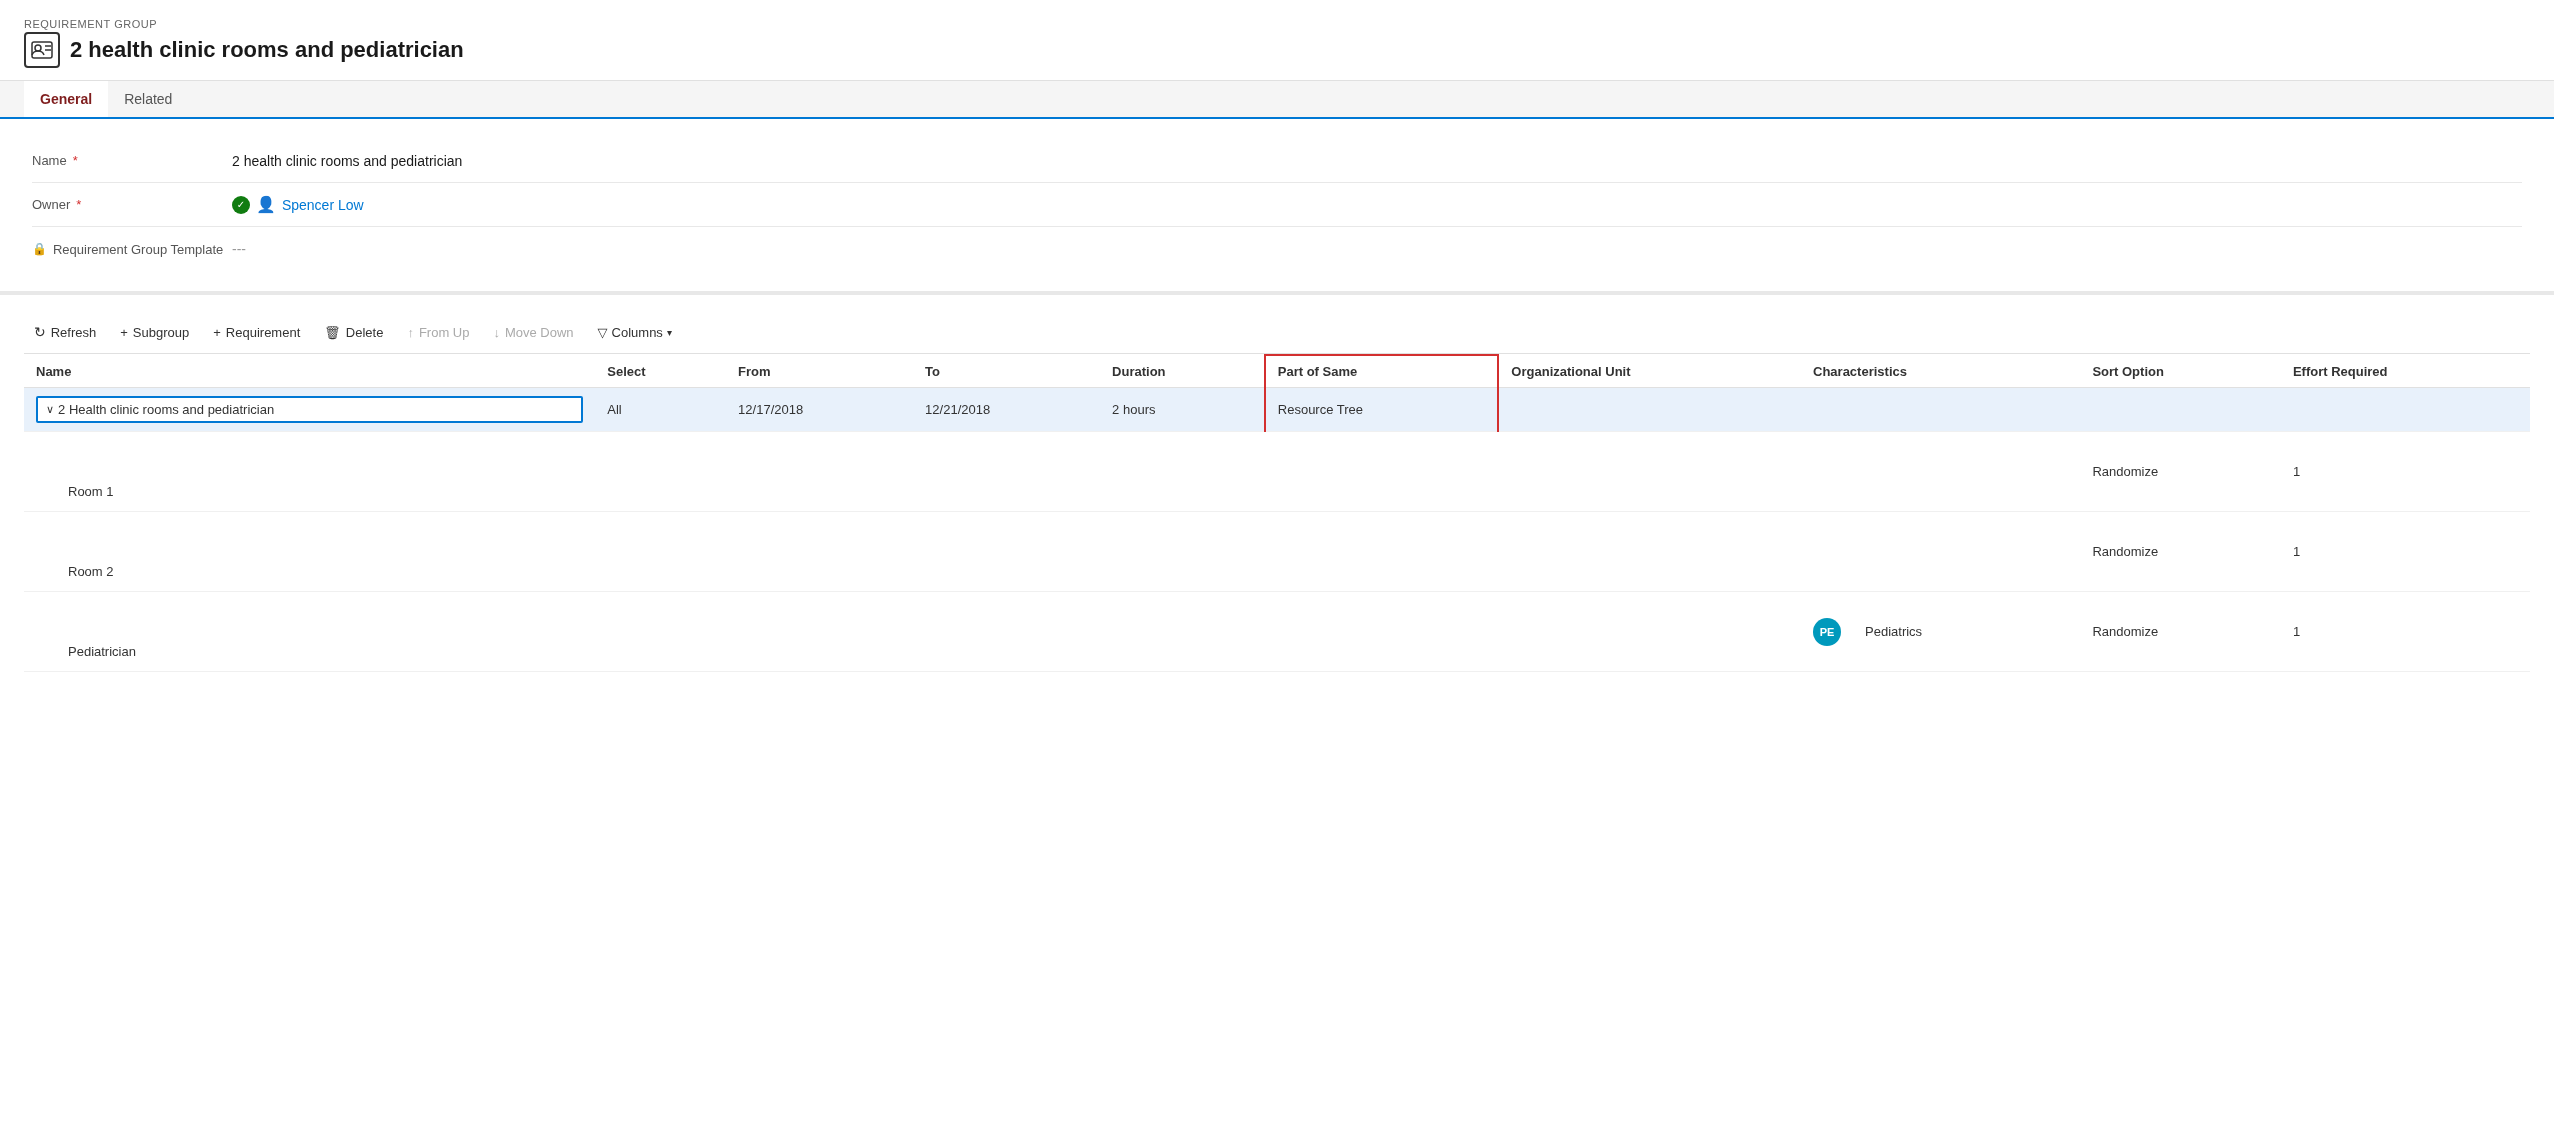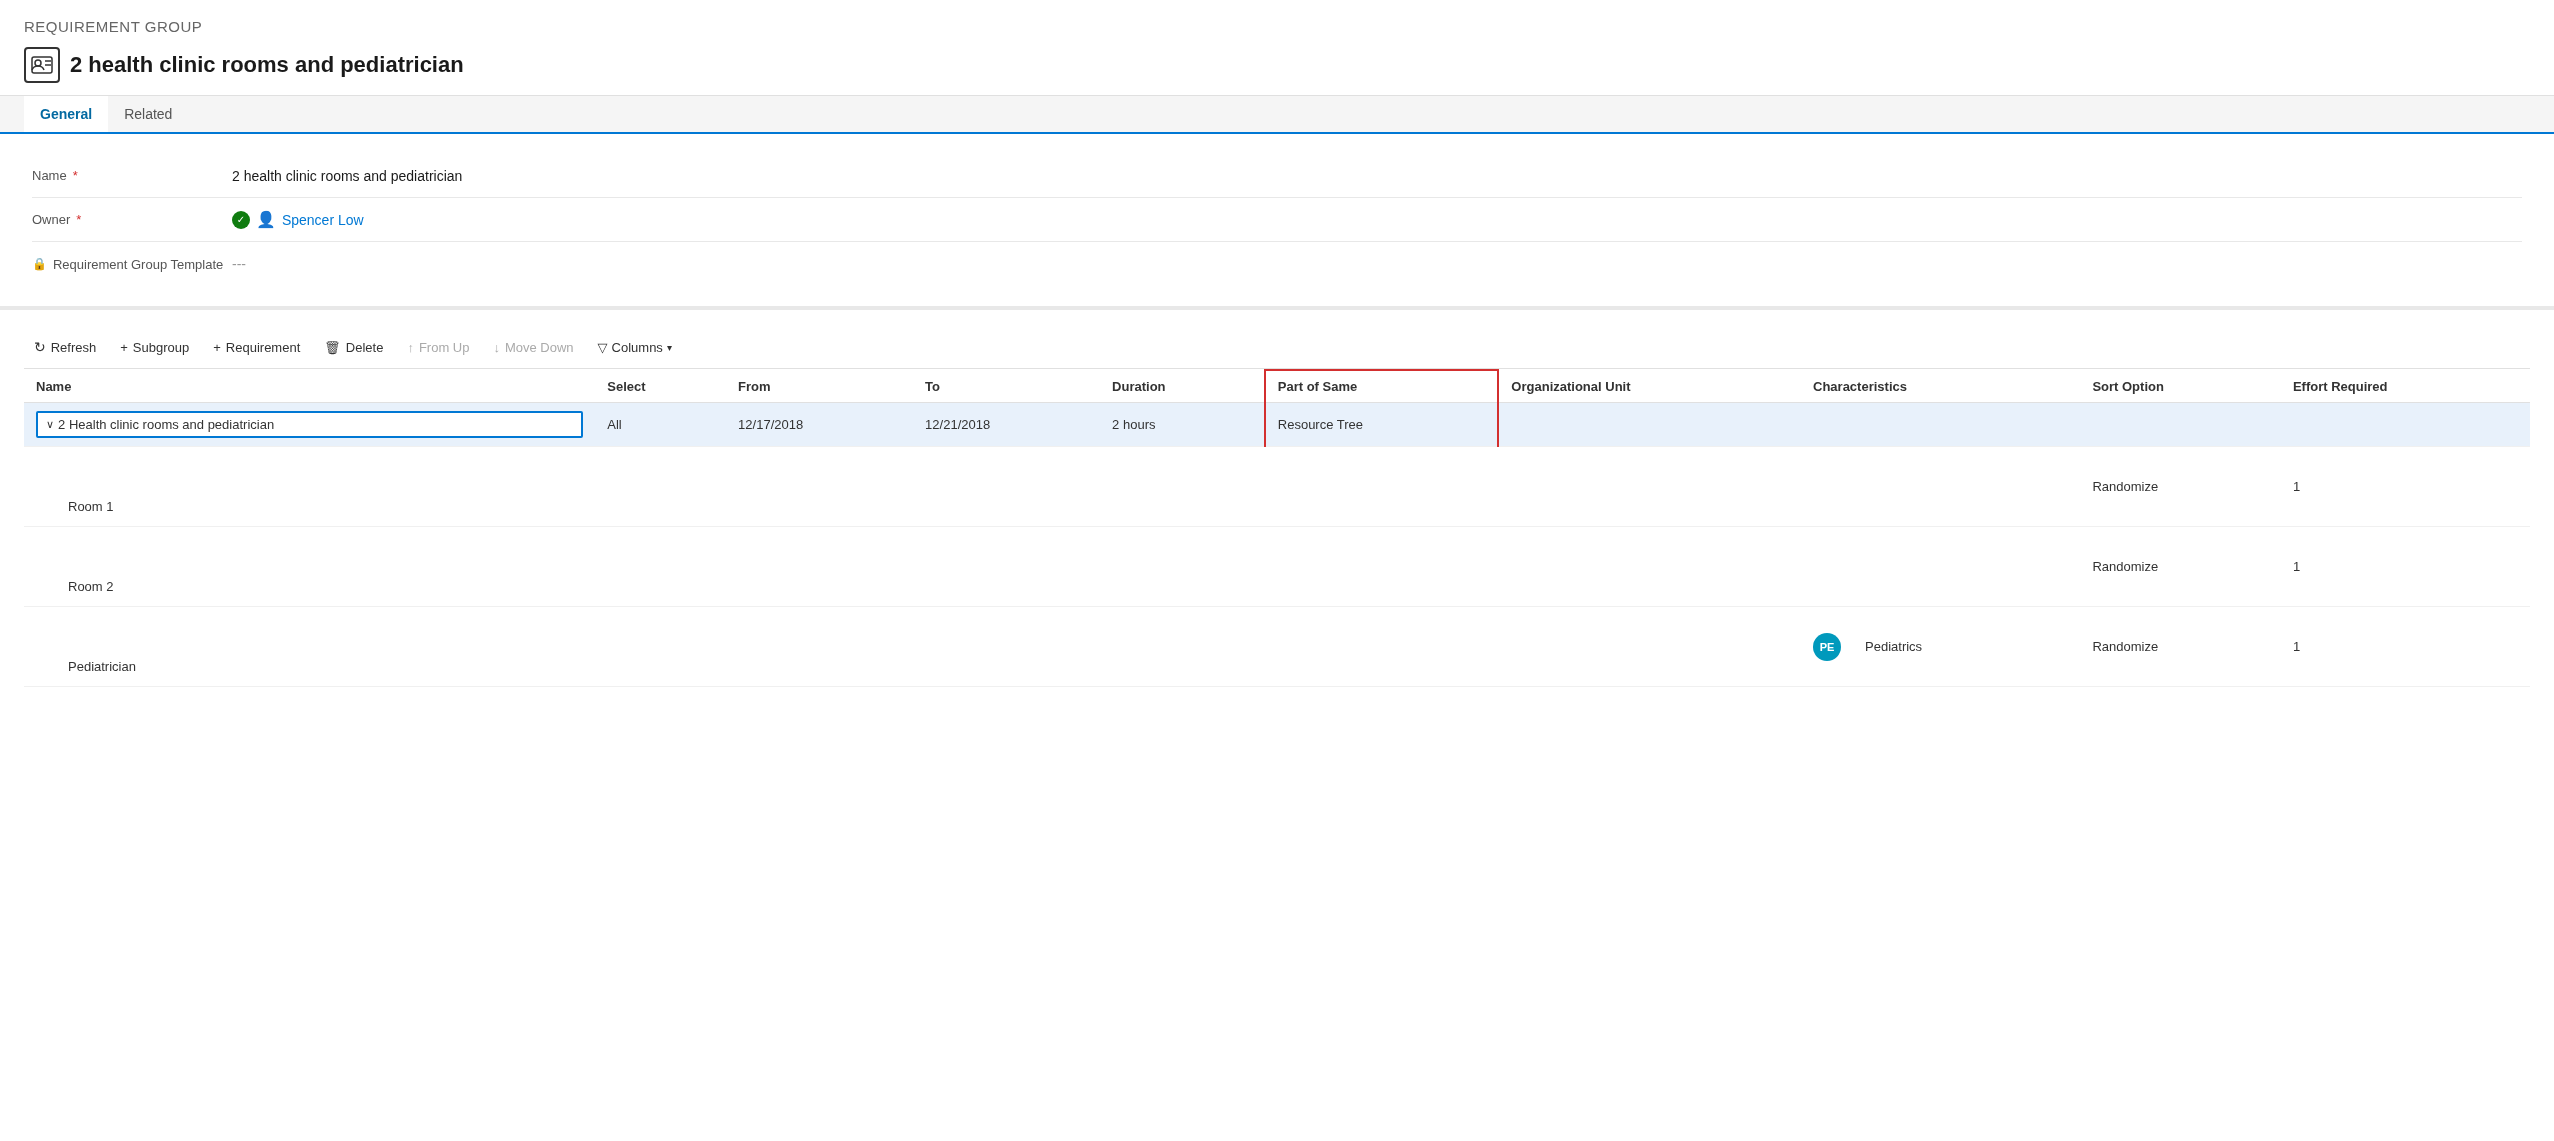--- a/index.html
+++ b/index.html
@@ -4,25 +4,25 @@
   <style>
     * { box-sizing: border-box; margin: 0; padding: 0; }
     body { font-family: 'Segoe UI', sans-serif; font-size: 14px; background: #fff; color: #333; }
 
     .header-section {
       padding: 18px 24px 12px 24px;
       background: #fff;
       border-bottom: 1px solid #e0e0e0;
     }
     .header-entity-type {
-      font-size: 15px;
+      font-size: 11px;
       color: #666;
       text-transform: uppercase;
       letter-spacing: 0.5px;
-      margin-bottom: 12px;
+      margin-bottom: 2px;
     }
     .header-title {
       font-size: 22px;
       font-weight: 600;
       color: #1a1a1a;
       display: flex;
       align-items: center;
       gap: 10px;
     }
     .header-icon {
@@ -46,21 +46,21 @@
     .tab {
       padding: 10px 16px;
       font-size: 14px;
       cursor: pointer;
       color: #555;
       border-bottom: 2px solid transparent;
       margin-bottom: -2px;
       background: transparent;
     }
     .tab.active {
-      color: #0369a1;
+      color: #7f1d1d;
       border-bottom: 2px solid #0078d4;
       font-weight: 600;
       background: #fff;
     }
 
     .form-section {
       padding: 20px 32px;
       background: #fff;
       border-bottom: 4px solid #e8e8e8;
     }

